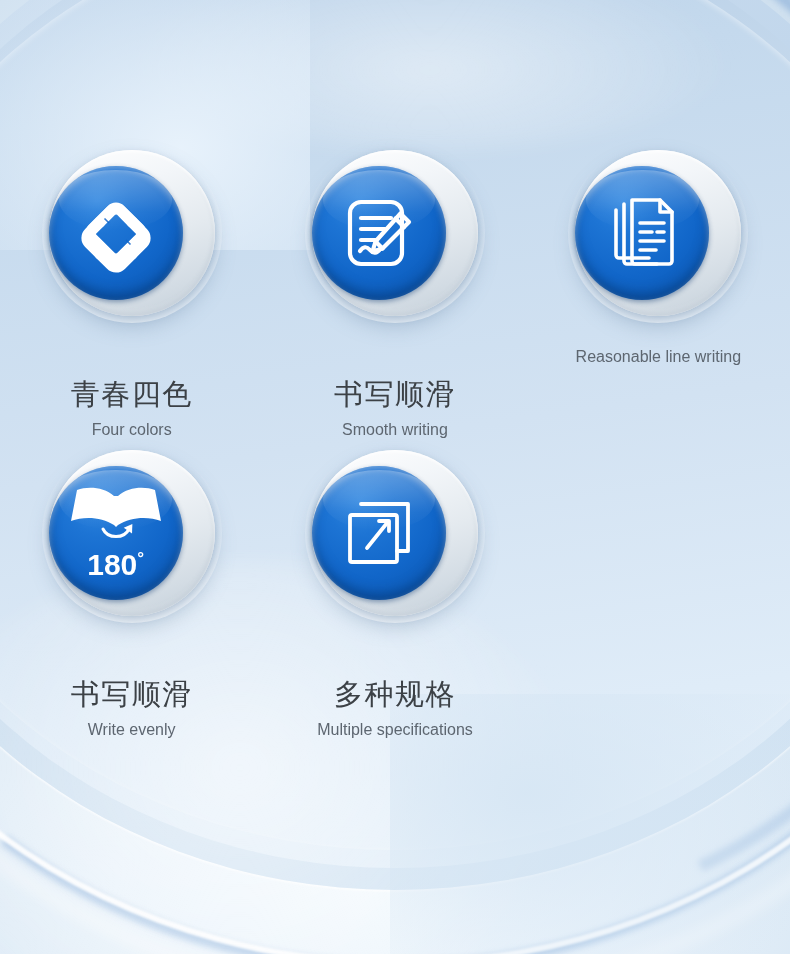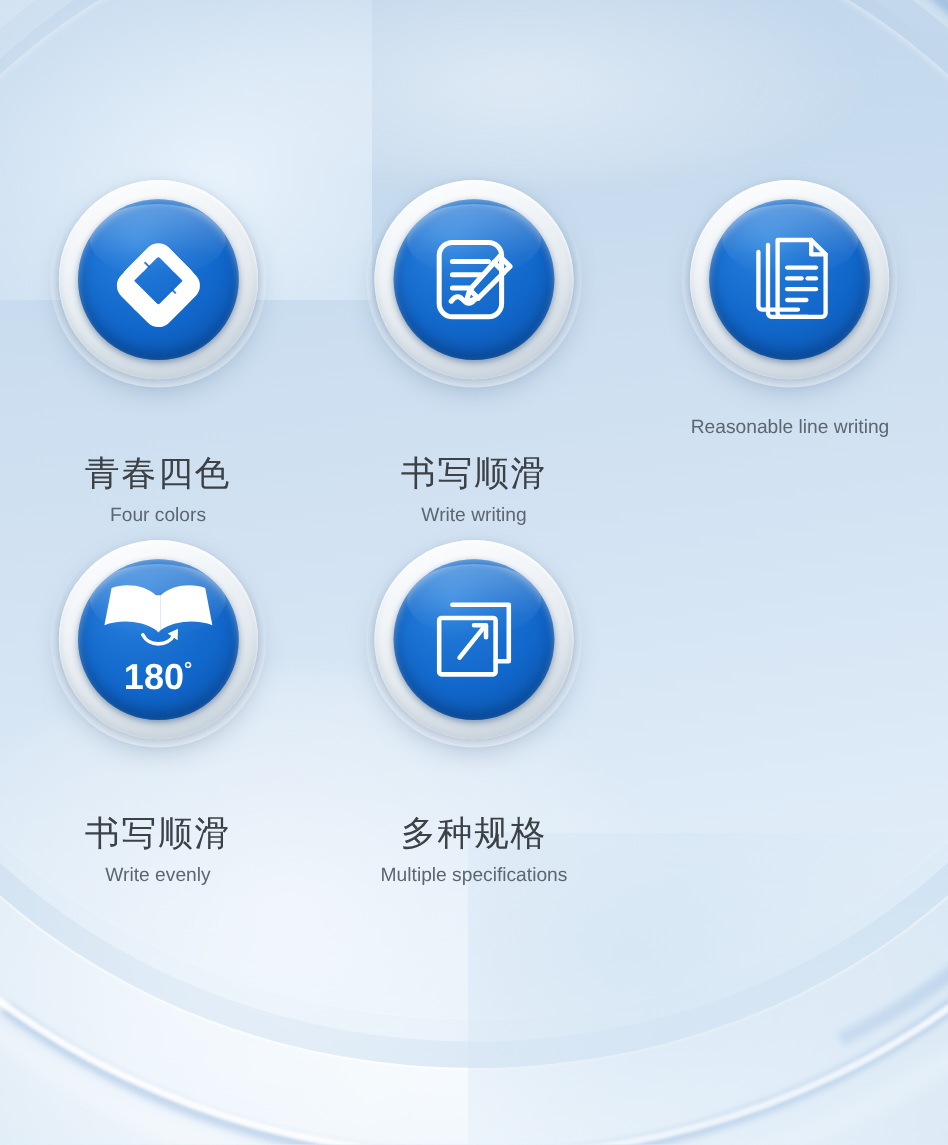--- a/index.html
+++ b/index.html
@@ -182,21 +182,21 @@
   }
 
   
   .badge {
     position: relative;
     width: 166px;
     height: 166px;
     border-radius: 50%;
     display: flex;
     align-items: center;
-    justify-content: center;
+    justify-content: flex-start;
     background: linear-gradient(160deg, #ffffff 0%, #f3f6f9 28%, #e4eaef 56%, #d3dce4 80%, #c3ced8 100%);
     box-shadow:
       0 10px 20px rgba(96,126,158,0.35),
       0 3px 7px rgba(96,126,158,0.28),
       inset 0 2px 3px rgba(255,255,255,0.95),
       inset 0 -3px 5px rgba(150,168,186,0.45);
   }
   .badge::after {
     
     content: "";
@@ -343,21 +343,21 @@
             <g fill="none" stroke="#ffffff" stroke-width="4.2" stroke-linecap="round" stroke-linejoin="round">
               <path d="M63.5 22.5 L72 31 L45.5 57.5 L35.5 60.5 L38.5 50.5 Z"></path>
               <path d="M58.5 27.5 L67 36"></path>
               <path d="M38.5 50.5 L45.5 57.5"></path>
             </g>
           </svg>
         </div>
       </div>
       <div class="caption">
         <div class="caption-cn">书写顺滑</div>
-        <div class="caption-en">Write writing</div>
+        <div class="caption-en">Smooth writing</div>
       </div>
     </div>
 
 
     <div class="feature">
       <div class="badge">
         <div class="badge-inner">
           <svg width="84" height="84" viewBox="0 0 84 84">
             <g fill="none" stroke="#ffffff" stroke-width="3.6" stroke-linecap="round" stroke-linejoin="round">
               <path d="M16 19 L16 64 a3 3 0 0 0 3 3 L49 67"></path>

